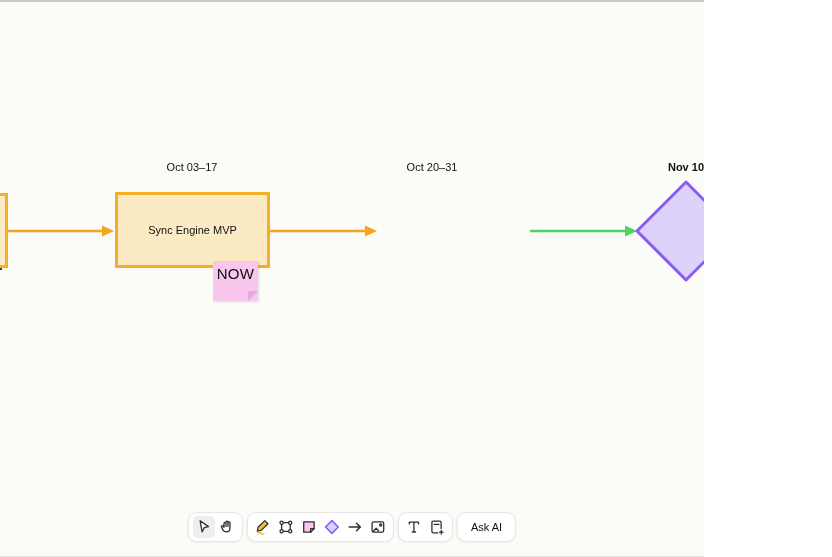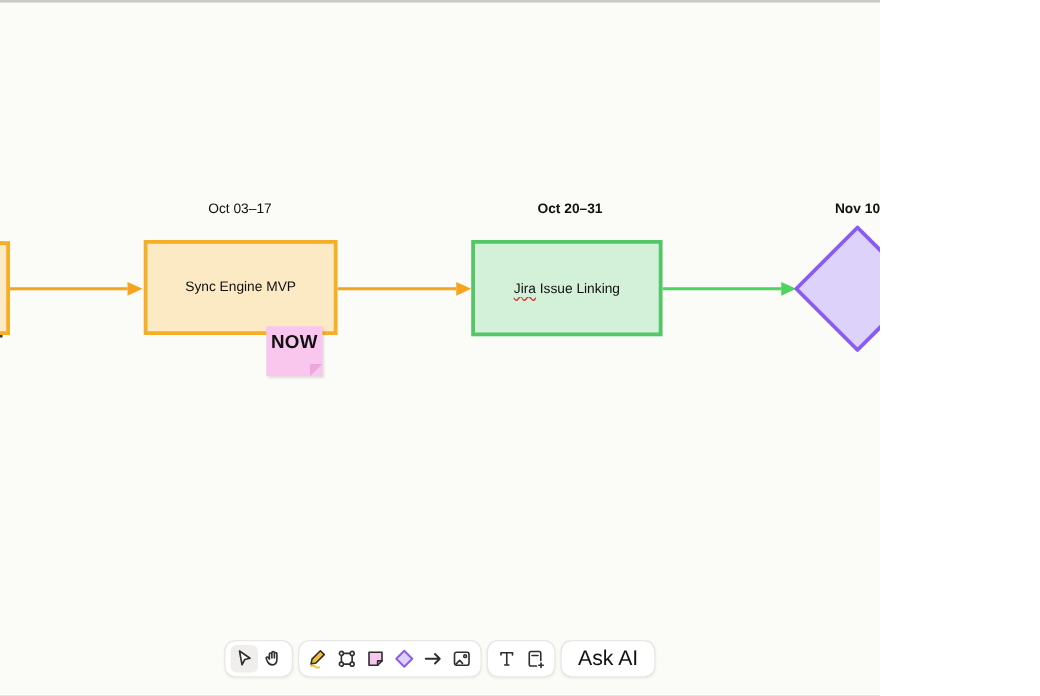--- a/index.html
+++ b/index.html
@@ -22,29 +22,29 @@
   .box.green{background:var(--green-fill,#D3F1D8);border:3px solid var(--green-border,#53C665);}
   .box-sync{left:115px;top:192px;width:155px;height:76px;}
   .box-jira{left:377px;top:192px;width:153px;height:77px;}
   .box-partial-left{left:-42px;top:193px;width:50px;height:75px;}
   .box-partial-right{left:810px;top:192px;width:50px;height:78px;}
 
   .misspelled{text-decoration:underline wavy var(--squiggle-red,#E03131);text-decoration-thickness:1px;text-underline-offset:3px;}
 
   .date-label{position:absolute;width:104px;text-align:center;font-size:11px;color:#111;}
   .lbl-1{left:140px;top:161px;}
-  .lbl-2{left:404px;top:161px;font-weight:bold;}
+  .lbl-2{left:380px;top:161px;}
   .lbl-3{left:634px;top:161px;font-weight:bold;}
 
   .sticky{
     position:absolute;left:213px;top:261px;width:45px;height:40px;
     background:var(--sticky-fill,#F9C7EE);
     box-shadow:1px 1px 2px rgba(0,0,0,0.12);
     display:flex;justify-content:center;
-    font-size:15px;letter-spacing:.3px;padding-top:4px;box-sizing:border-box;font-weight:bold;
+    font-size:15px;letter-spacing:.3px;padding-top:4px;box-sizing:border-box;
   }
   .sticky-fold{
     position:absolute;right:0;bottom:0;width:10px;height:10px;
     background:var(--sticky-fold,#EAA9DD);
     clip-path:polygon(0 0,100% 0,0 100%);
   }
 
   .ellipse{
     position:absolute;left:388px;top:291px;width:142px;height:44px;
     background:var(--ellipse-fill,#D9F5DD);
@@ -69,21 +69,21 @@
   }
   .tool-btn{
     width:22px;height:22px;border:none;background:transparent;border-radius:5px;
     display:flex;align-items:center;justify-content:center;padding:0;cursor:pointer;
   }
   .tool-btn.selected{background:#EFEEEC;}
   .tool-btn svg{display:block;}
   .ask-ai{
     background:#FFFFFF;border:1px solid #E7E7E4;border-radius:9px;
     box-shadow:0 1px 2px rgba(0,0,0,0.05);
-    font-size:17px;font-weight:500;color:#111;padding:0 13px;cursor:pointer;
+    font-size:11px;font-weight:500;color:#111;padding:0 13px;cursor:pointer;
     display:flex;align-items:center;font-family:inherit;
   }
 
   .icon-stroke{stroke:#2F2F2F;fill:none;stroke-width:1.3;stroke-linecap:round;stroke-linejoin:round;}
   .icon-fill-white{fill:#FFFFFF;}
   .pencil-body{fill:var(--pencil-yellow,#F5C033);}
   .pencil-squig{stroke:var(--pencil-yellow,#F5C033);stroke-width:1.6;}
   .note-ic{fill:var(--sticky-fill,#F9C7EE);}
   .diamond-ic{fill:var(--purple-fill,#DCD2FA);stroke:var(--purple-border,#8A5BF4);stroke-width:1.5;stroke-linejoin:round;}
 
@@ -116,23 +116,20 @@
   <div class="box orange box-partial-right"></div>
 
   <div class="date-label lbl-1">Oct 03–17</div>
   <div class="date-label lbl-2">Oct 20–31</div>
   <div class="date-label lbl-3">Nov 10</div>
 
   <div class="box orange box-sync">
     <span>Sync Engine MVP</span>
   </div>
 
-  <div class="box green box-jira">
-    <span><span class="misspelled">Jira</span><span> Issue Linking</span></span>
-  </div>
 
 
   <div class="sticky">
     <span>NOW</span>
     <div class="sticky-fold"></div>
   </div>
 
 
   <div class="toolbar">
     <div class="tool-group">

